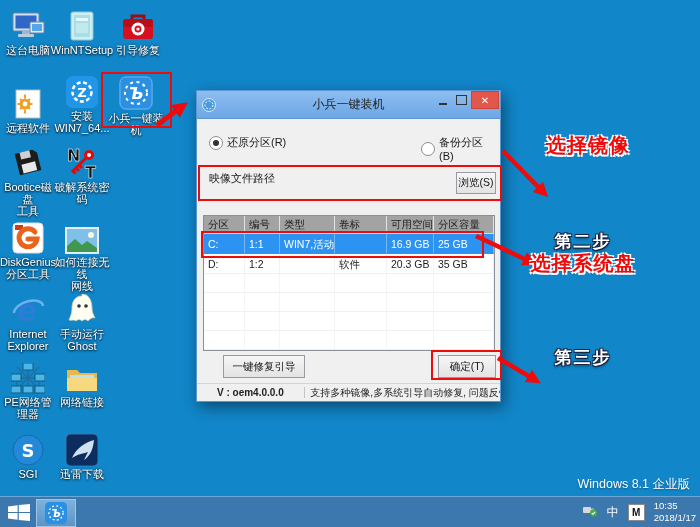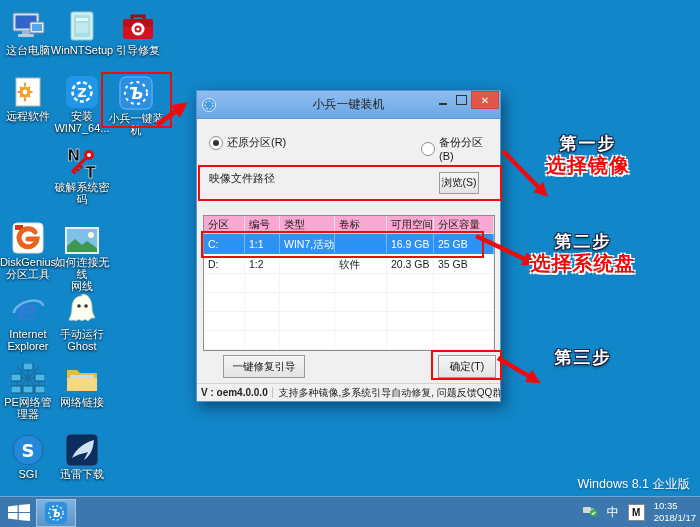--- a/index.html
+++ b/index.html
@@ -31,37 +31,37 @@
   .radio.sel::after{content:"";position:absolute;inset:3px;background:#333;border-radius:50%;}
   .path-label{position:absolute;left:12px;top:80px;text-align:center;}
   .combo{position:absolute;left:8px;top:81px;width:246px;height:20px;background:#fff;border:1px solid #7a828c;
          display:flex;align-items:center;}
   .combo-text{flex:1;font-family:"DejaVu Sans Mono","Liberation Mono",monospace;font-size:10px;padding-left:3px;color:#111;}
   .combo-arrow{width:16px;display:flex;align-items:center;justify-content:center;}
   .combo-arrow i{display:block;width:6px;height:6px;border-right:1.6px solid #444;border-bottom:1.6px solid #444;
                  transform:rotate(45deg);margin-top:-3px;}
   .btn{background:linear-gradient(#f6f6f6,#e3e3e3);border:1px solid #979aa0;display:flex;align-items:center;
        justify-content:center;font-size:10.5px;color:#111;cursor:pointer;}
-  .browse-btn{position:absolute;left:242px;top:81px;width:38px;height:20px;}
+  .browse-btn{position:absolute;left:259px;top:81px;width:38px;height:20px;}
   .ptable{position:absolute;left:6px;top:124px;width:290px;border:1px solid #898f98;background:#fff;}
   .trow{display:grid;grid-template-columns:41px 35px 55px 52px 47px 60px;}
-  .thead{height:17px;background:#f9a8d4;border-bottom:1px solid #d9dbe0;}
+  .thead{height:17px;background:#a3a3a3;border-bottom:1px solid #d9dbe0;}
   .thead .tc{font-size:10.5px;color:#222;padding:2px 0 0 4px;border-right:1px solid #e0e2e6;overflow:hidden;}
   .tdata{height:20px;}
   .tdata .tc{font-size:10.5px;line-height:20px;padding-left:4px;border-right:1px solid #f1f2f4;
              border-bottom:1px solid #eef0f2;overflow:hidden;white-space:nowrap;}
   .tdata.selected{background:var(--selection-blue,#2d93f2);color:#fff;}
   .tdata.selected .tc{border-right-color:rgba(255,255,255,.35);border-bottom-color:transparent;}
   .tempty{height:19px;}
   .tempty .tc{border-right:1px solid #f3f4f6;border-bottom:1px solid #f0f1f3;}
   .repair-btn{position:absolute;left:26px;top:264px;width:80px;height:21px;}
   .ok-btn{position:absolute;left:241px;top:264px;width:56px;height:21px;}
   .statusbar{position:absolute;left:0;right:0;bottom:0;height:17px;background:#f0f0f0;border-top:1px solid #d4d4d4;
              display:flex;align-items:center;font-size:10px;color:#222;}
-  .statusbar .ver{font-weight:bold;padding:0 4px;white-space:nowrap;}
+  .statusbar .ver{font-weight:bold;padding:0 20px;white-space:nowrap;}
   .statusbar .sep{width:1px;height:11px;background:#c4c4c4;}
   .statusbar .stx{padding:0 6px;white-space:nowrap;overflow:hidden;}
   
   .overlay{position:absolute;inset:0;pointer-events:none;z-index:40;}
   .redbox{position:absolute;border:2px solid var(--annotation-red,#ee0b0b);pointer-events:none;z-index:41;}
   .arrows{position:absolute;inset:0;z-index:42;pointer-events:none;}
   .step{position:absolute;text-align:center;z-index:43;pointer-events:none;line-height:1.15;}
   .step-t{font-size:17px;font-weight:bold;color:#fff;letter-spacing:2px;
           text-shadow:-1px -1px 0 #16213f,1px -1px 0 #16213f,-1px 1px 0 #16213f,1px 1px 0 #16213f,0 2px 3px rgba(0,0,0,.5);}
   .step-a{font-size:20px;font-weight:bold;color:var(--annotation-red,#ee0b0b);letter-spacing:1px;
@@ -115,21 +115,21 @@
           <path d="M11 7 v-3 h12 v3" fill="none" stroke="#a00a14" stroke-width="3"></path>
           <rect x="2" y="7" width="30" height="20" rx="3" fill="#d6101e"></rect>
           <rect x="2" y="7" width="30" height="8" rx="3" fill="#b90d1a"></rect>
           <circle cx="17" cy="17" r="6.5" fill="#fff"></circle>
           <circle cx="17" cy="17" r="3.5" fill="#d6101e"></circle>
           <circle cx="17" cy="17" r="1.6" fill="#fff"></circle>
         </svg>
       </span>
     <span class="icon-label">引导修复</span>
   </div>
-  <div class="dicon" style="left:0px;top:74px">
+  <div class="dicon" style="left:0px;top:86px">
     <span class="ig">
         <svg width="30" height="32" viewBox="0 0 30 32">
           <rect x="3" y="2" width="24" height="28" fill="#fff" stroke="#b8b8b8"></rect>
           <g stroke="#f0a028" stroke-width="2">
             <path d="M12 6.5v4M12 21.5v4M4.5 16h4M15.5 16h4M7 11l2.5 2.5M17 21l-2.5-2.5M7 21l2.5-2.5M17 11l-2.5 2.5"></path>
           </g>
           <circle cx="12" cy="16" r="5.5" fill="#f0a028"></circle>
           <circle cx="12" cy="16" r="2.4" fill="#fff"></circle>
         </svg>
       </span>
@@ -149,20 +149,33 @@
   <div class="dicon w64" style="left:104px;top:76px">
     <span class="ig">
         <svg width="34" height="34" viewBox="0 0 34 34">
           <rect width="34" height="34" rx="7" fill="#2b8fe2"></rect>
           <rect x="1" y="1" width="32" height="32" rx="6" fill="none" stroke="#69b4f0"></rect>
           <circle cx="17" cy="17" r="11" fill="none" stroke="#fff" stroke-width="2" stroke-dasharray="3 3.5"></circle>
           <text x="17" y="23" font-size="16" font-style="italic" font-weight="bold" fill="#fff" text-anchor="middle" font-family="DejaVu Sans">Ъ</text>
         </svg>
       </span>
     <span class="icon-label">小兵一键装机</span>
+  </div>
+  <div class="dicon" style="left:0px;top:145px">
+    <span class="ig">
+        <svg width="30" height="32" viewBox="0 0 30 32">
+          <g transform="rotate(-14 15 15)">
+            <path d="M4 4 h18 l4 4 v18 h-22 z" fill="#1c1c1c"></path>
+            <rect x="9" y="4" width="10" height="7" fill="#cfcfcf"></rect>
+            <rect x="8" y="16" width="14" height="9" fill="#e8e8e8"></rect>
+          </g>
+        </svg>
+      </span>
+    <span class="icon-label">Bootice磁盘
+工具</span>
   </div>
   <div class="dicon" style="left:54px;top:145px">
     <span class="ig">
         <svg width="34" height="32" viewBox="0 0 34 32">
           <text x="2" y="14" font-size="16" font-weight="bold" fill="#111" stroke="#fff" stroke-width=".5" font-family="DejaVu Sans">N</text>
           <text x="20" y="31" font-size="16" font-weight="bold" fill="#111" stroke="#fff" stroke-width=".5" font-family="DejaVu Sans">T</text>
           <path d="M21 11 L8 24 l2.5 2.5 M11 21 l3 3 M14 18 l3 3" stroke="#e00a0a" stroke-width="3" fill="none"></path>
           <circle cx="24" cy="8" r="5" fill="#e00a0a"></circle>
           <circle cx="24" cy="8" r="2" fill="#fff"></circle>
         </svg>
@@ -375,21 +388,20 @@
         <marker id="arr" viewBox="0 0 10 10" refX="7" refY="5" markerWidth="3.2" markerHeight="3.2" orient="auto-start-reverse">
           <path d="M0 0 L10 5 L0 10 z" fill="#ee0b0b"></path>
         </marker>
       </defs>
       <line x1="157" y1="125" x2="184" y2="105" stroke="#ee0b0b" stroke-width="5" marker-end="url(#arr)"></line>
       <line x1="503" y1="151" x2="545" y2="194" stroke="#ee0b0b" stroke-width="4.5" marker-end="url(#arr)"></line>
       <line x1="476" y1="236" x2="533" y2="263" stroke="#ee0b0b" stroke-width="4.5" marker-end="url(#arr)"></line>
       <line x1="498" y1="358" x2="537" y2="381" stroke="#ee0b0b" stroke-width="4.5" marker-end="url(#arr)"></line>
     </svg>
     <div class="step" style="left:520px;top:134px;width:136px">
-      <div class="step-t">第一步</div>
       <div class="step-a">选择镜像</div>
     </div>
     <div class="step" style="left:508px;top:232px;width:150px">
       <div class="step-t">第二步</div>
       <div class="step-a">选择系统盘</div>
     </div>
     <div class="step" style="left:508px;top:348px;width:150px">
       <div class="step-t">第三步</div>
     </div>
   </div>

